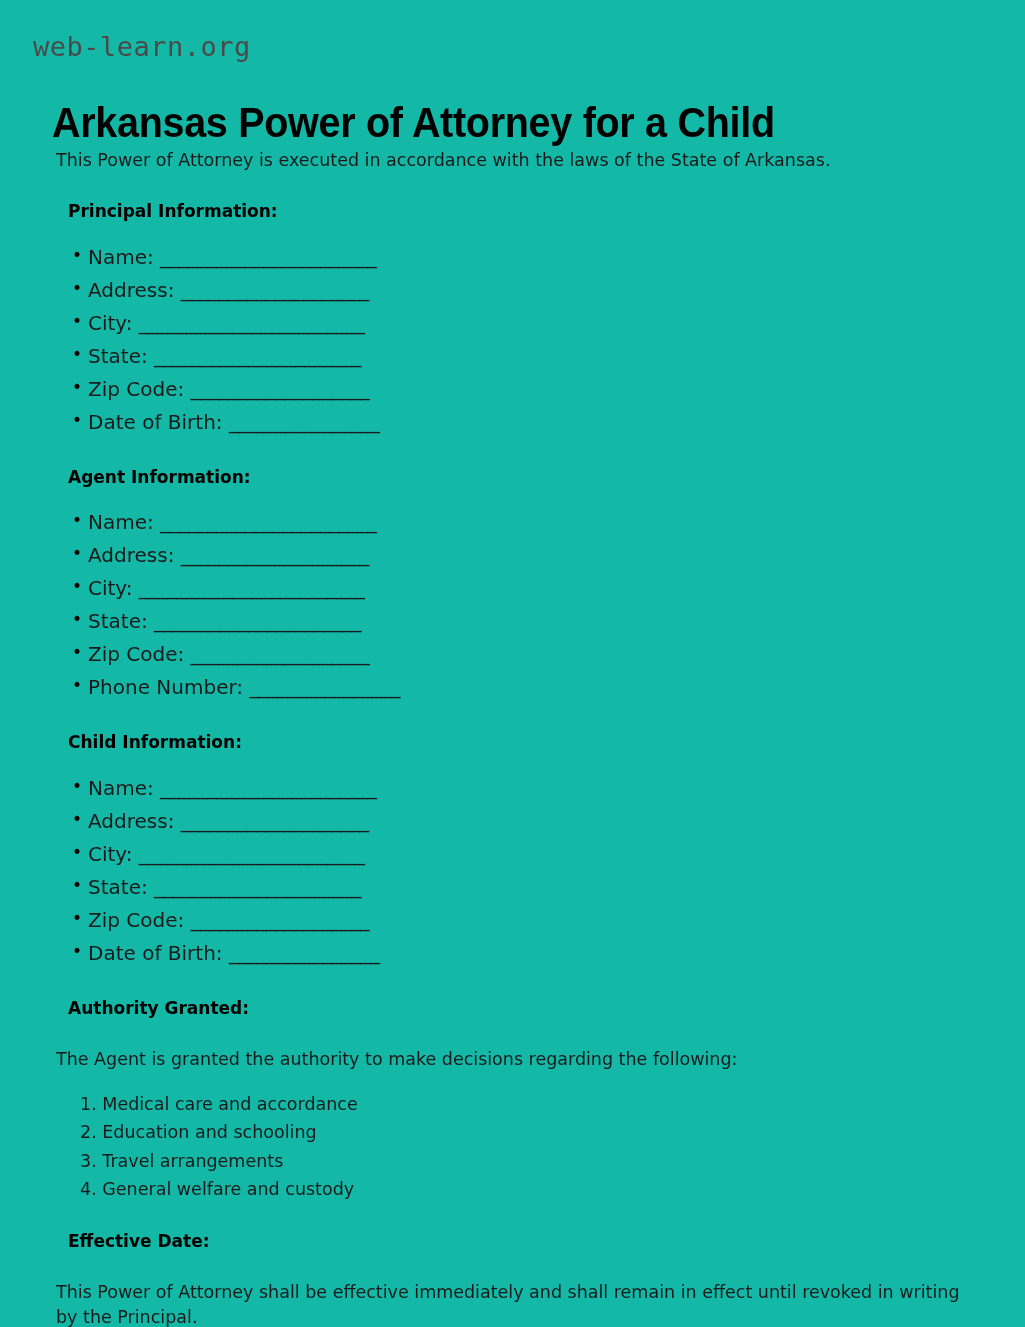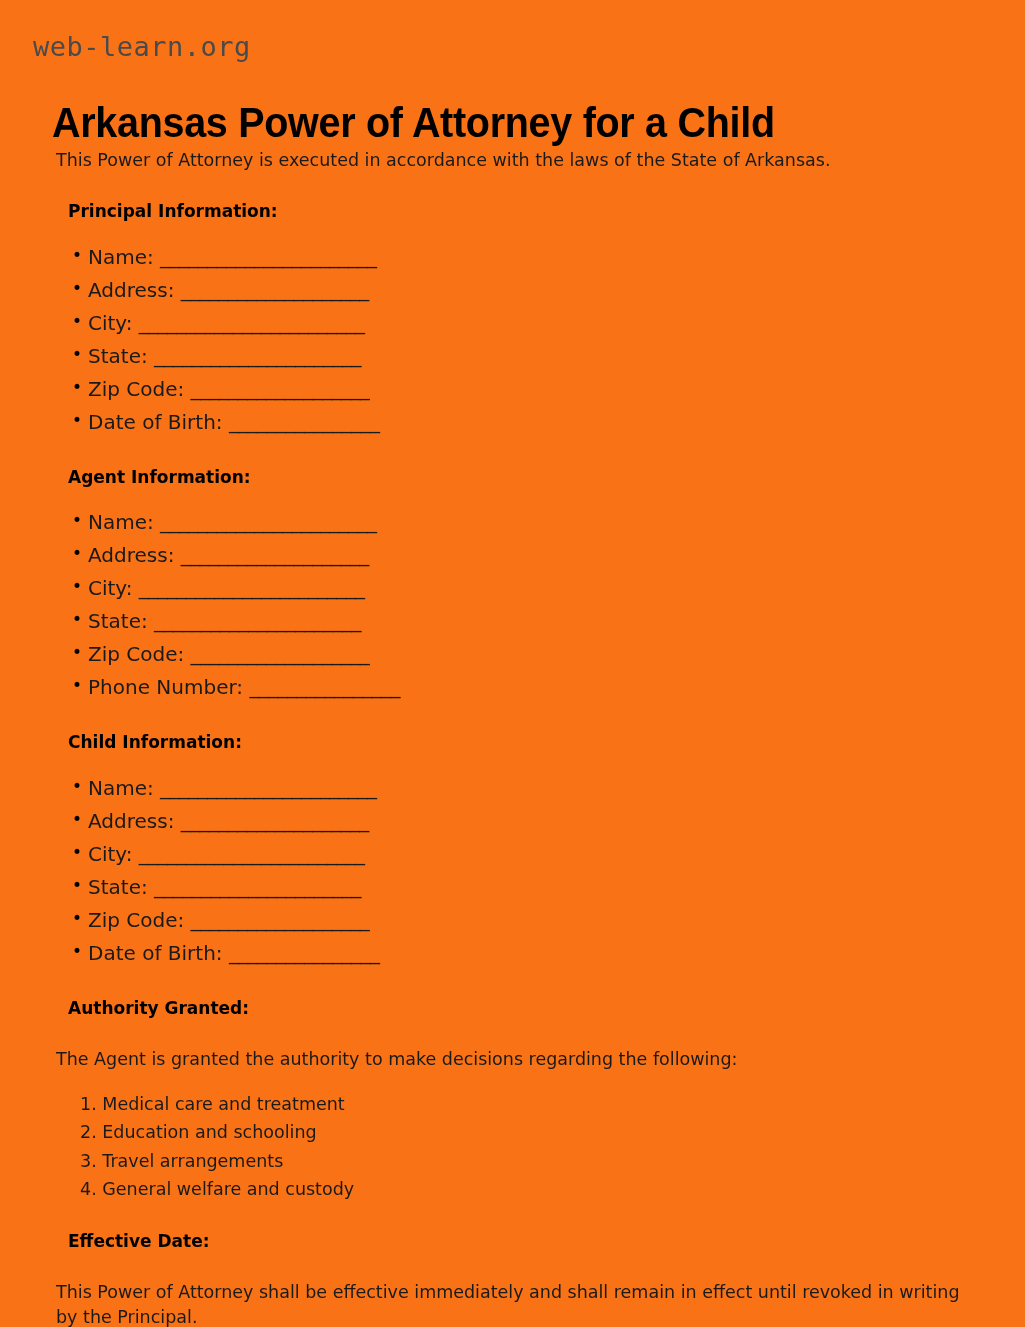--- a/index.html
+++ b/index.html
@@ -14,21 +14,21 @@
     color: #000000;
     -webkit-font-smoothing: antialiased;
   }
   .page {
     position: relative;
     width: 1025px;
     height: 1327px;
     box-sizing: border-box;
     padding: 0;
     overflow: hidden;
-    background: #f97316;
+    background: #14b8a6;
   }
   .site-brand {
     position: absolute;
     left: 33px;
     top: 33px;
     font-family: "DejaVu Sans Mono", monospace;
     font-size: 27px;
     letter-spacing: 0.5px;
     color: #4a4a4a;
     line-height: 1;
@@ -153,21 +153,21 @@
       <li><span>Address:</span> <span class="blank">____________________</span></li>
       <li><span>City:</span> <span class="blank">________________________</span></li>
       <li><span>State:</span> <span class="blank">______________________</span></li>
       <li><span>Zip Code:</span> <span class="blank">___________________</span></li>
       <li><span>Date of Birth:</span> <span class="blank">________________</span></li>
     </ul>
 
     <h2 class="section-heading gap-before-heading">Authority Granted:</h2>
     <p class="para gap-before-para">The Agent is granted the authority to make decisions regarding the following:</p>
     <ol class="authority-list">
-      <li>Medical care and treatment</li>
+      <li>Medical care and accordance</li>
       <li>Education and schooling</li>
       <li>Travel arrangements</li>
       <li>General welfare and custody</li>
     </ol>
 
     <h2 class="section-heading gap-before-heading">Effective Date:</h2>
     <p class="para gap-before-para">This Power of Attorney shall be effective immediately and shall remain in effect until revoked in writing by the Principal.</p>
 
 
   </div>

